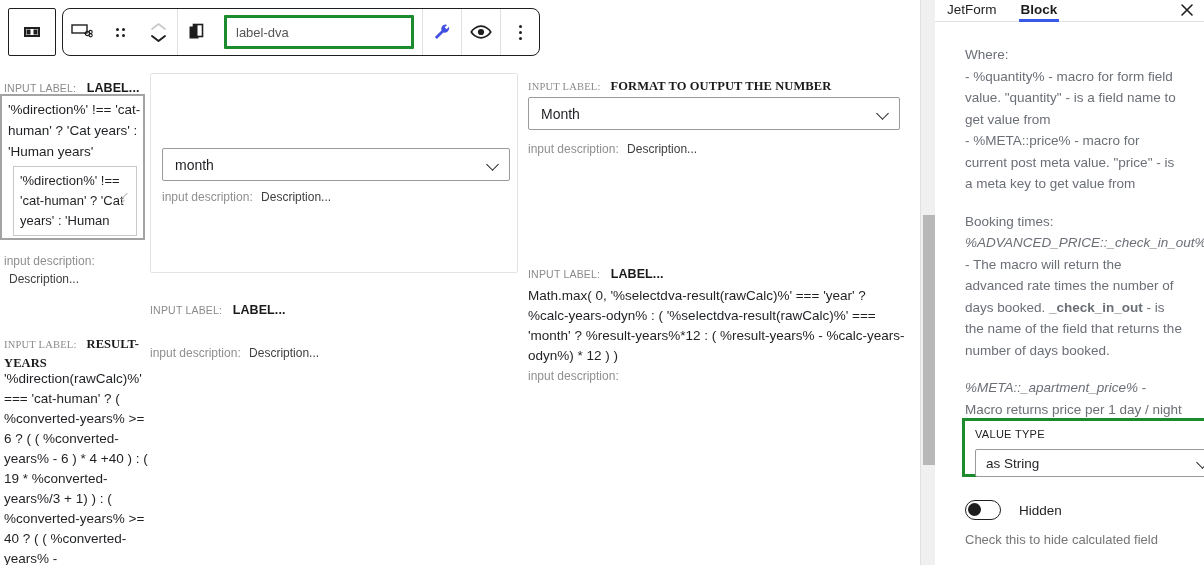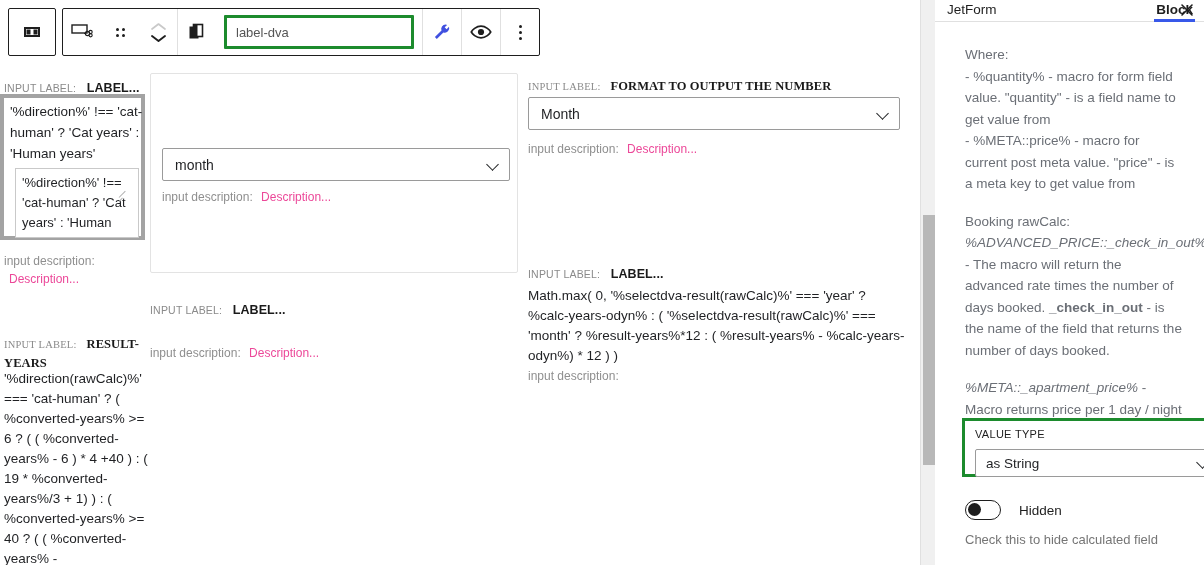--- a/index.html
+++ b/index.html
@@ -15,21 +15,21 @@
 
   
   .toolbar { position:absolute; left:0; top:0; width:920px; height:64px; background:#fff; }
   .tb-btn-single {
     position:absolute; left:8px; top:8px; width:48px; height:48px;
     border:1px solid #1e1e1e; background:#fff; border-radius:2px;
     display:flex; align-items:center; justify-content:center;
   }
   .tb-group {
     position:absolute; left:62px; top:8px; height:48px;
-    border:1px solid #1e1e1e; background:#fff; border-radius:2px;
+    border:1px solid #1e1e1e; background:#fff; border-radius:8px;
     display:flex; align-items:stretch;
   }
   .tb-cell {
     display:flex; align-items:center; justify-content:center;
     min-width:38px; padding:0 6px; position:relative;
   }
   .tb-sep { width:1px; background:#e0e0e0; margin:0; align-self:stretch; }
   .tb-stack { display:flex; flex-direction:column; align-items:center; justify-content:center; gap:3px; }
 
   .dots6 { display:grid; grid-template-columns:repeat(2,3px); grid-gap:3px; }
@@ -52,30 +52,30 @@
     text-transform:uppercase;
   }
   .lbl-val {
     font-size:12.5px; color:#1a1a1a; font-weight:700; letter-spacing:.1px;
     text-transform:uppercase;
   }
   .desc {
     font-size:12px; color:#9a9a9a;
   }
   .desc .k { color:#8f8f8f; }
-  .desc .v { color:#ec4899; }
+  .desc .v { color:#404040; }
 
   .formula { font-size:13.5px; color:#1f2023; line-height:20px; }
 
   
   .col-left { position:absolute; left:0; top:0; width:150px; }
   .left-lbl { position:absolute; left:4px; top:6px; }
   .greenbox {
     position:absolute; left:0px; top:22px; width:145px; height:146px;
-    border:4px solid #a3a3a3; background:#fff;
+    border:2px solid #a3a3a3; background:#fff;
   }
   .greenbox .gtext {
     position:absolute; left:6px; top:3px; width:134px;
     font-size:13.5px; line-height:21px; color:#1f2023;
   }
   .inner-ta {
     position:absolute; left:11px; top:70px; width:124px; height:70px;
     border:1px solid #c9c9c9; background:#fff; font-size:13px;
     line-height:20px; color:#1f2023; padding:4px 6px; overflow:hidden;
     font-family:"Liberation Sans", sans-serif; resize:none;
@@ -148,21 +148,21 @@
     position:absolute; left:1px; top:0; width:13px; height:565px; background:#f0f0f0;
   }
   .sb-scroll-thumb {
     position:absolute; left:1px; top:215px; width:13px; height:250px; background:#b8b8b8;
   }
   .sb-panel {
     position:absolute; left:14px; top:0; width:270px; height:565px; background:#fff;
   }
   .sb-tabs {
     position:absolute; left:0; top:0; width:270px; height:22px;
-    border-bottom:1px solid #e0e0e0; display:flex; align-items:flex-end;justify-content:space-between;
+    border-bottom:1px solid #e0e0e0; display:flex; align-items:flex-end;
   }
   .sb-tab {
     font-size:13.5px; color:#1e1e1e; padding:0 12px 4px 12px; position:relative;
   }
   .sb-tab.active { font-weight:700; }
   .sb-tab.active:after {
     content:""; position:absolute; left:10px; right:10px; bottom:-1px;
     height:3px; background:#3858e9;
   }
   .sb-close {
@@ -396,21 +396,21 @@
         </span>
       </div>
 
       <div class="sb-body">
         <p class="sb-p">
           <span>Where:</span><br>
           <span>- %quantity% - macro for form field value. "quantity" - is a field name to get value from</span><br>
           <span>- %META::price% - macro for current post meta value. "price" - is a meta key to get value from</span>
         </p>
         <p class="sb-p">
-          <span>Booking rawCalc:</span><br>
+          <span>Booking times:</span><br>
           <span class="ital">%ADVANCED_PRICE::_check_in_out%</span><span> - The macro will return the advanced rate times the number of days booked. </span><span class="bold">_check_in_out</span><span> - is the name of the field that returns the number of days booked.</span>
         </p>
         <p class="sb-p">
           <span class="ital">%META::_apartment_price%</span><span> - Macro returns price per 1 day / night</span>
         </p>
       </div>
 
       <div class="vt-green">
         <div class="vt-label">VALUE TYPE</div>
         <div class="vt-select">

